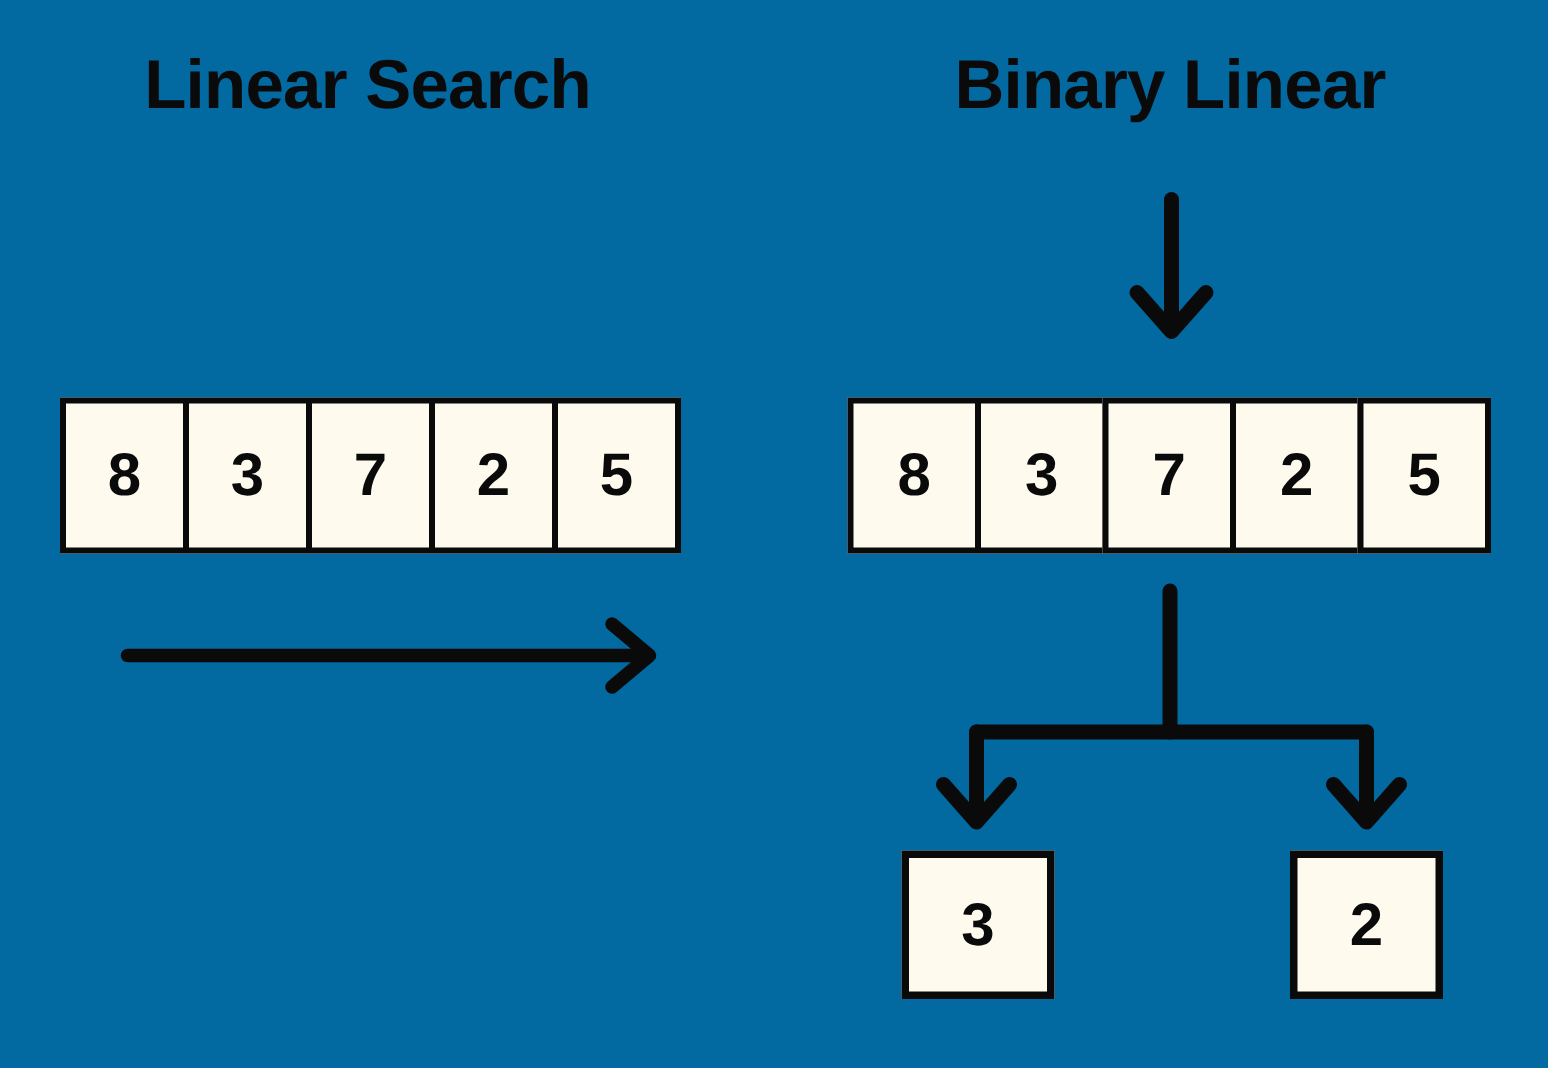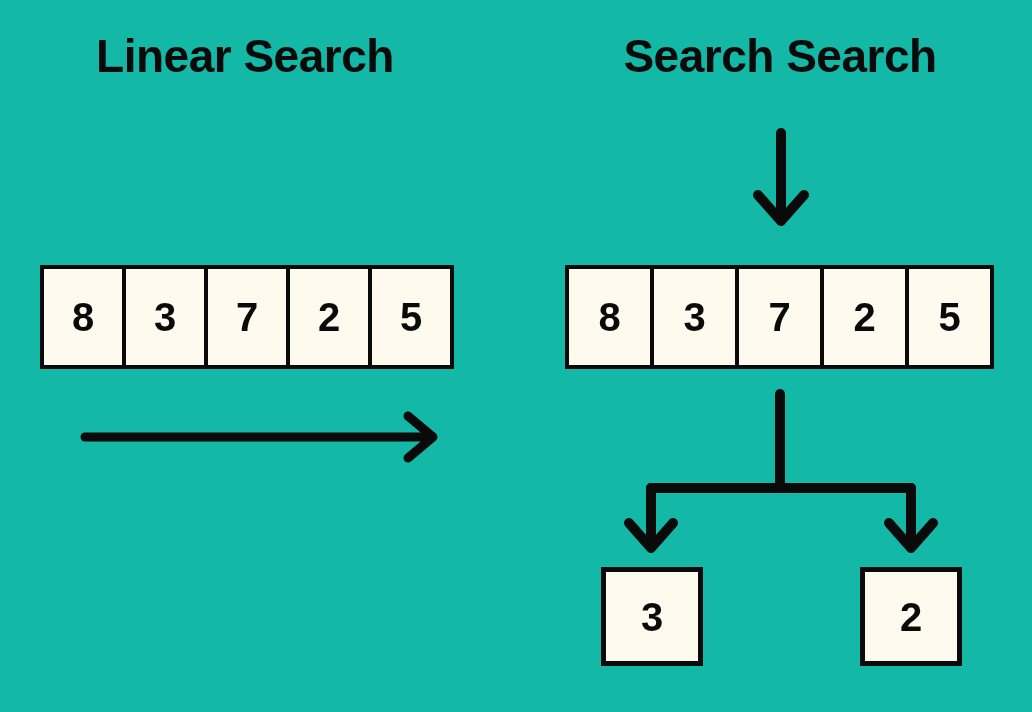--- a/index.html
+++ b/index.html
@@ -10,21 +10,21 @@
     width: 1032px;
     height: 712px;
     background: #FEFBEE;
     font-family: "Liberation Sans", sans-serif;
     overflow: hidden;
   }
   #stage {
     position: relative;
     width: 1032px;
     height: 712px;
-    background: #14b8a6;
+    background: #0369a1;
   }
 
   
   .panel-title {
     position: absolute;
     font-weight: bold;
     font-size: 46px;
     letter-spacing: -0.5px;
     color: #0A0A0A;
     white-space: nowrap;
@@ -126,21 +126,21 @@
     stroke-linejoin: round;
   }
 </style>
 </head>
 <body>
 
 <div id="stage">
 
   <div class="panel-title" id="title-linear">Linear Search</div>
 
-  <div class="panel-title" id="title-binary">Search Search</div>
+  <div class="panel-title" id="title-binary">Binary Linear</div>
 
   <div class="array-strip" id="array-linear">
     <div class="array-cell">8</div>
     <div class="array-cell">3</div>
     <div class="array-cell">7</div>
     <div class="array-cell">2</div>
     <div class="array-cell">5</div>
   </div>
 
   <div class="array-strip" id="array-binary">

